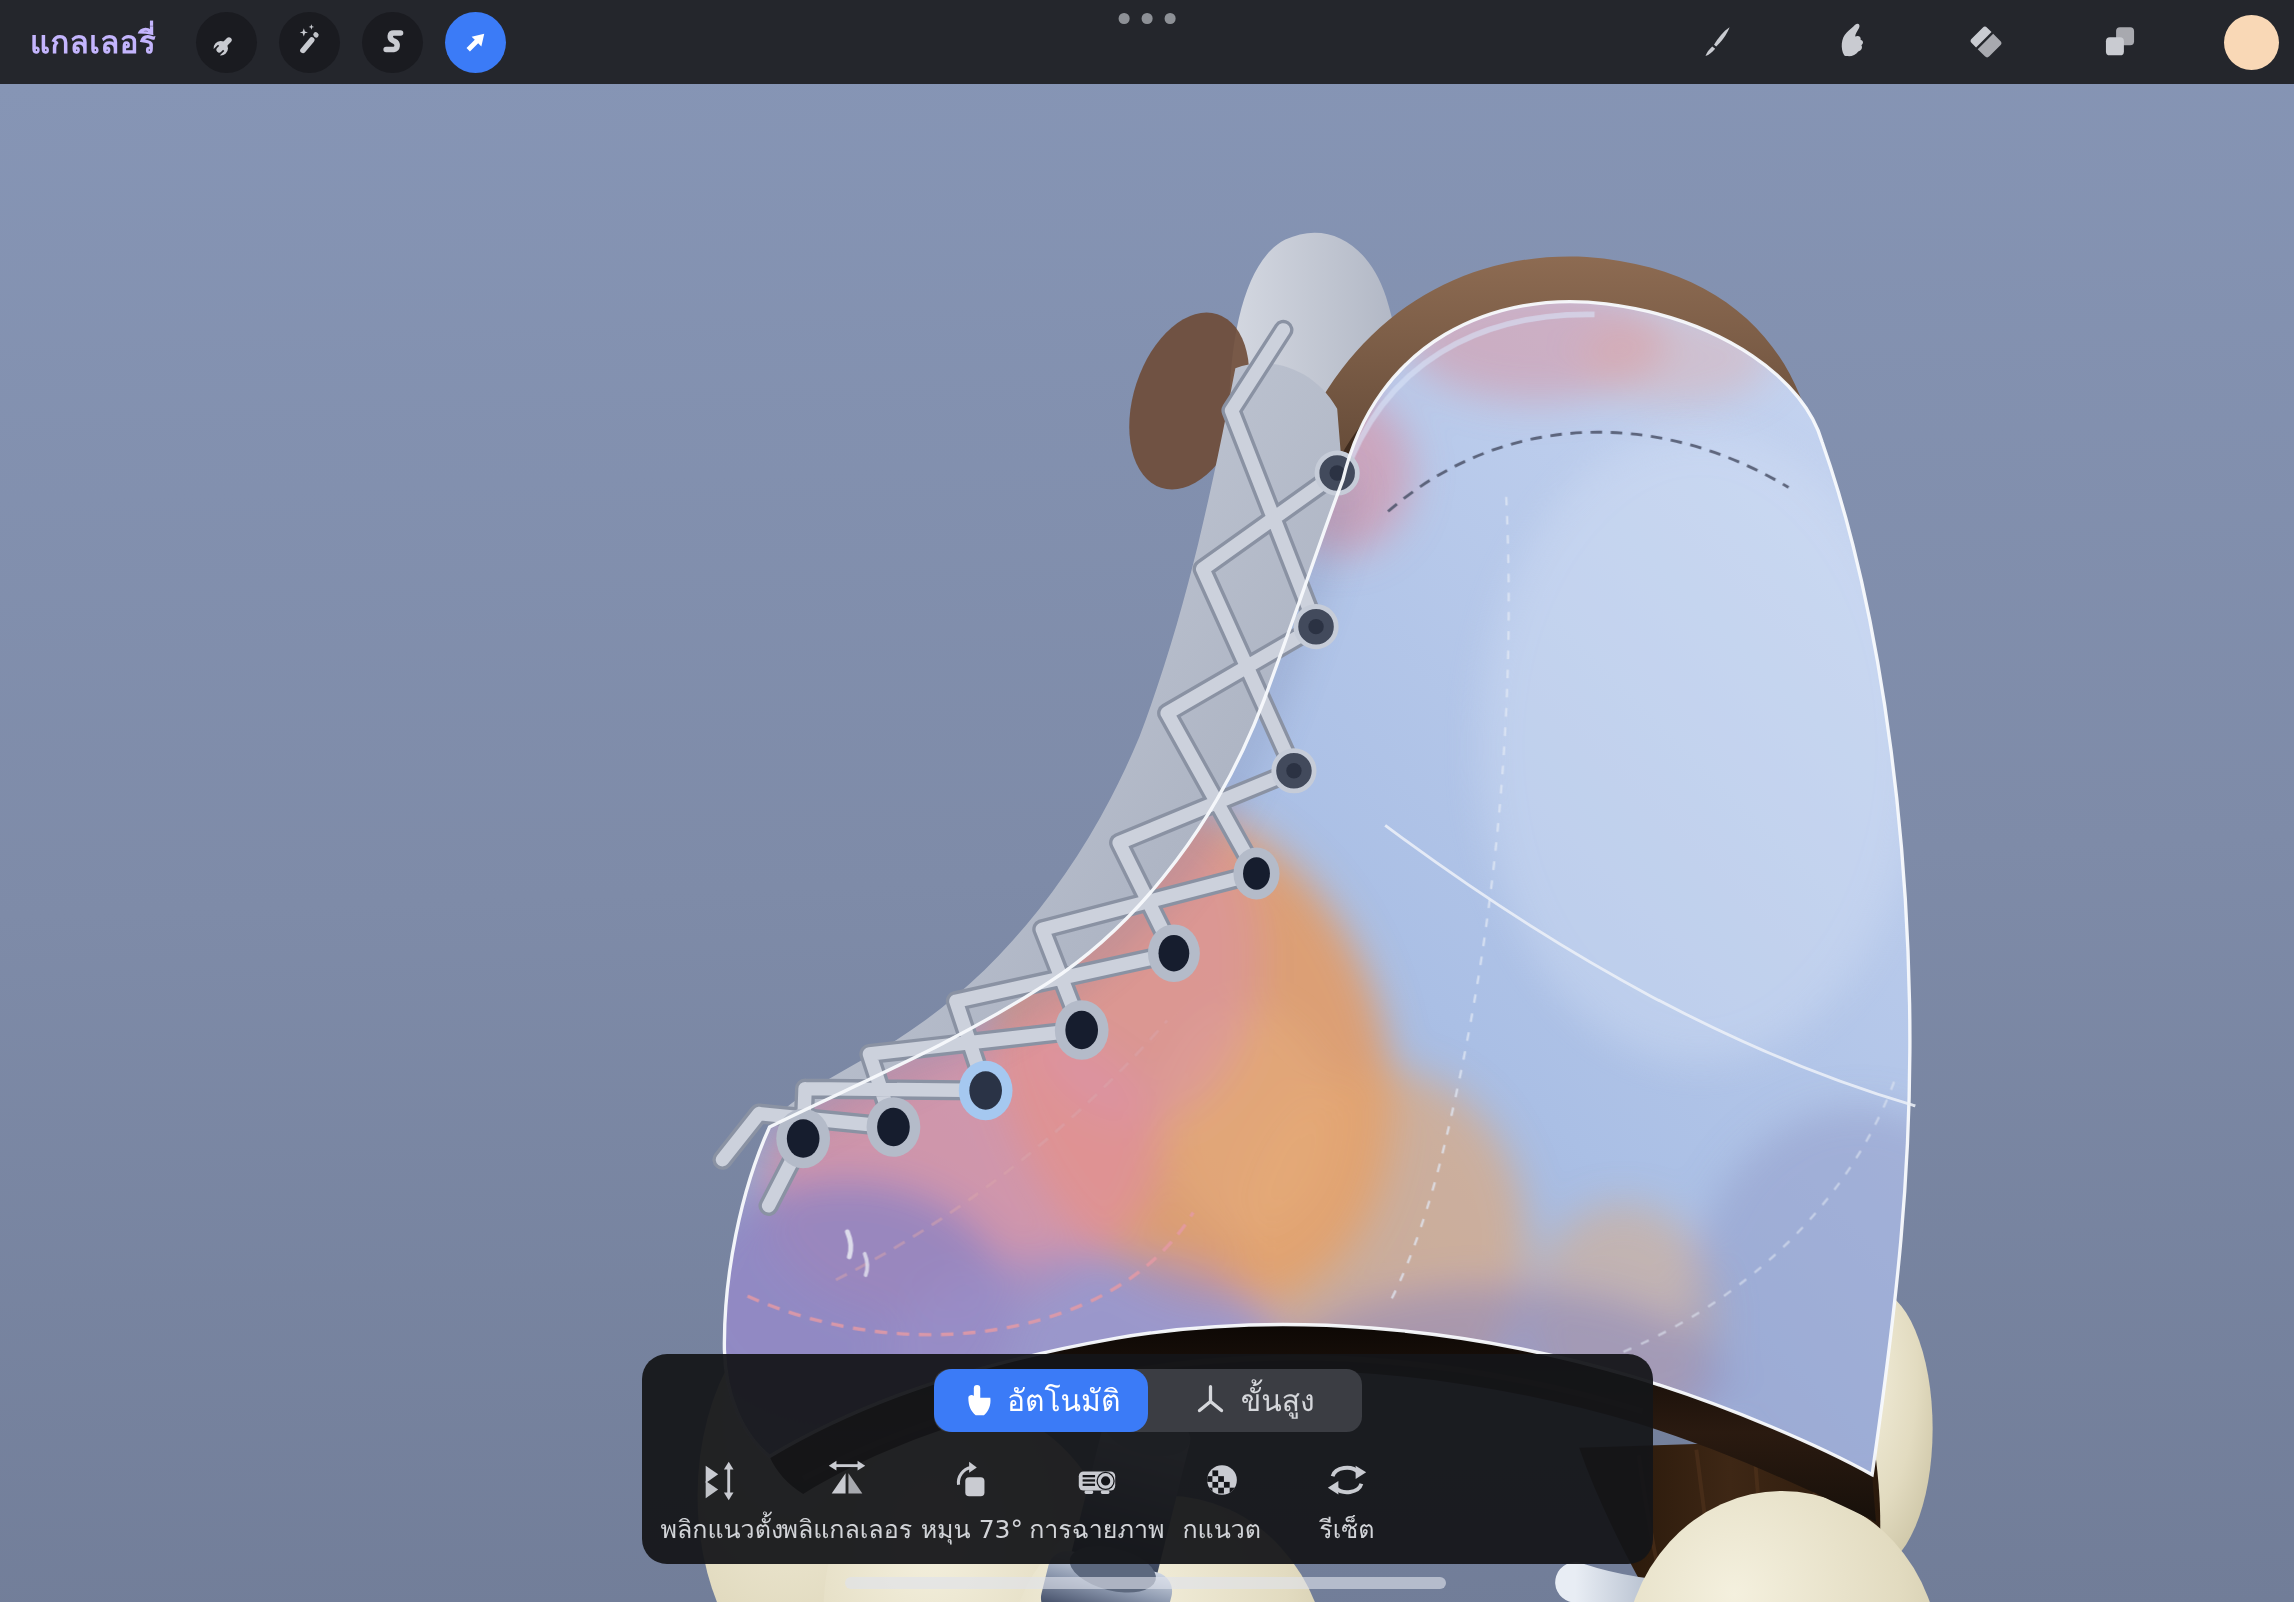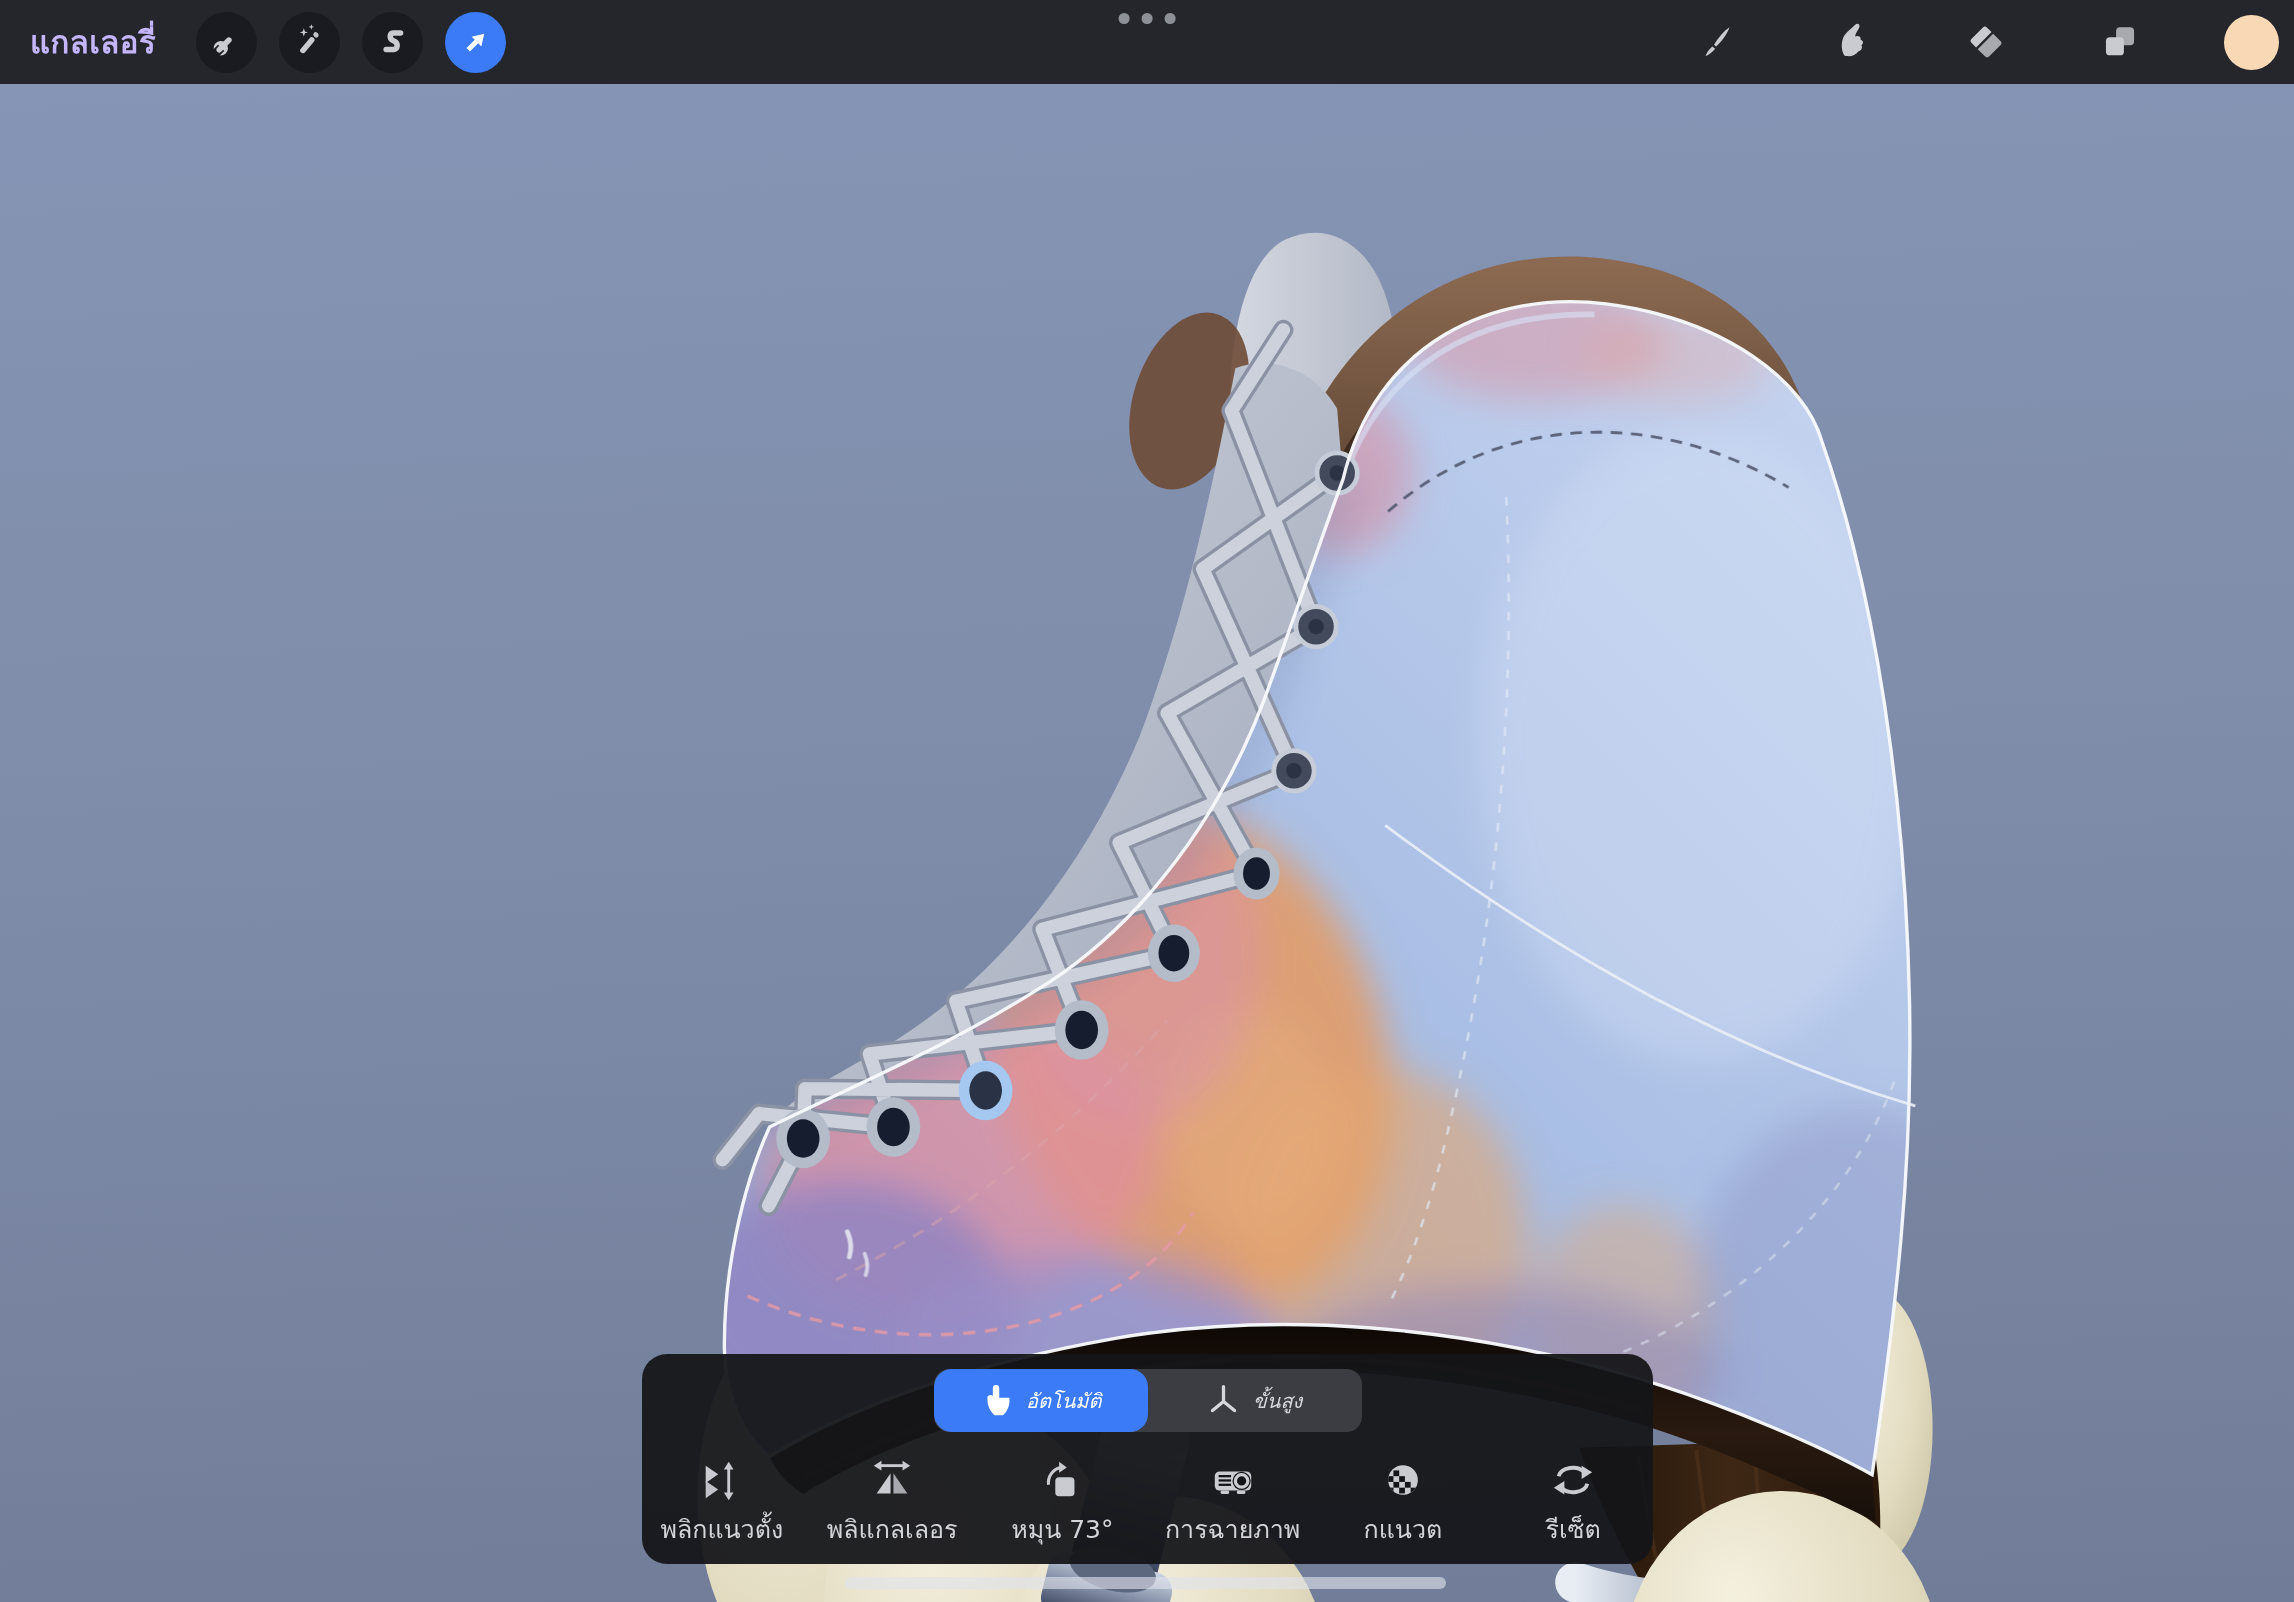--- a/index.html
+++ b/index.html
@@ -57,27 +57,27 @@
     position:absolute;left:642px;top:1354px;width:1011px;height:210px;
     background:var(--panel-bg);border-radius:25px;z-index:40;
   }
   .mode-toggle{
     position:absolute;left:50%;top:15.4px;transform:translateX(-50%);
     width:428px;height:63px;background:var(--segment-bg);border-radius:15.4px;
     display:flex;overflow:hidden;
   }
   .mode-seg{
     width:214px;display:flex;align-items:center;justify-content:center;gap:13.4px;
-    color:#d5d7db;font-size:20px;border-radius:18px;font-style:italic;
+    color:#d5d7db;font-size:30px;border-radius:18px;
   }
   .mode-seg.selected{background:var(--accent-blue);color:#ffffff;}
   .mode-seg svg{display:block;}
   .actions-row{
     position:absolute;left:0;right:0;bottom:15.4px;
-    display:flex;justify-content:space-between;padding:0 17.3px;
+    display:flex;justify-content:flex-start;padding:0 17.3px;
   }
   .action-btn{
     width:125px;display:flex;flex-direction:column;align-items:center;gap:5.8px;
     color:var(--icon-color);
   }
   .action-btn .alabel{font-size:25px;color:var(--label-color);white-space:nowrap;}
   .action-btn svg{display:block;}
   
   .home-indicator{
     position:absolute;left:845px;top:1577px;width:601px;height:11.5px;border-radius:6.7px;

